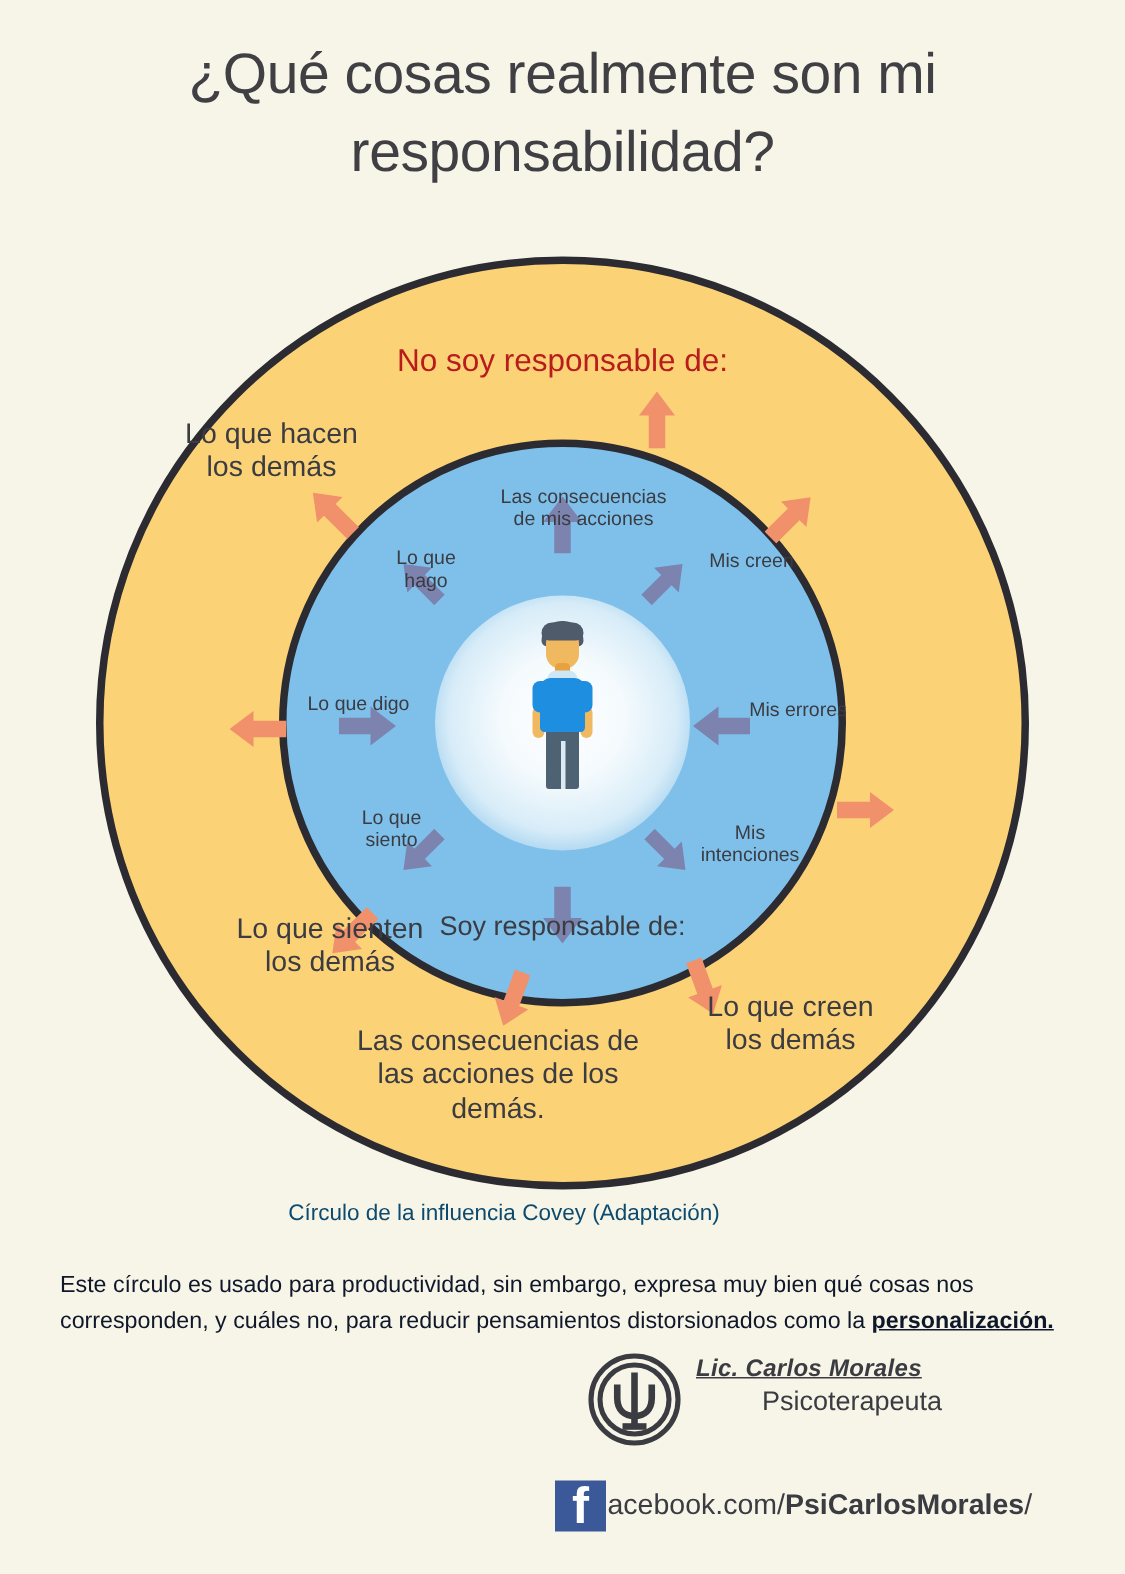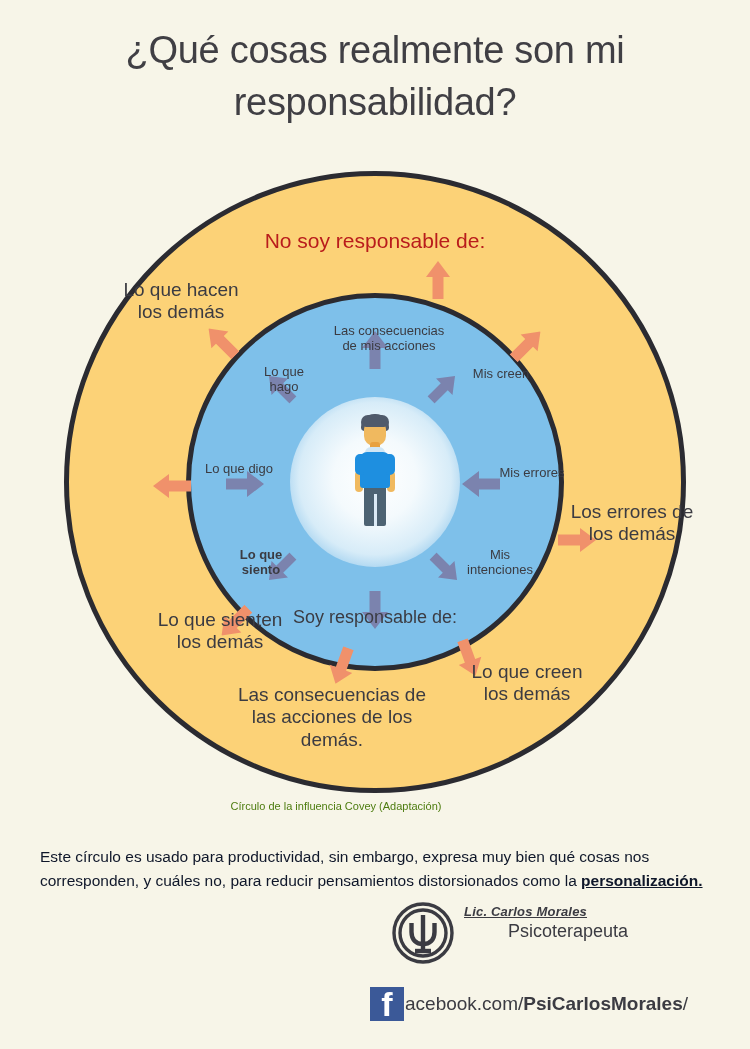--- a/index.html
+++ b/index.html
@@ -156,22 +156,22 @@
   .lbl-inner-head {
     font-size: 18px;
   }
 
   
   #caption {
     position: absolute;
     left: 0; top: 800px;
     width: 672px;
     text-align: center;
-    font-size: 11px;
-    color: #4d7c0f;
+    font-size: 15px;
+    color: #0c4a6e;
   }
   #blurb {
     position: absolute;
     left: 40px; top: 845px;
     width: 672px;
     font-size: 15.5px;
     line-height: 24px;
     color: #0f172a;
   }
   #blurb b {
@@ -190,21 +190,21 @@
     position: absolute;
     left: 0; top: 0;
     width: 62px; height: 62px;
   }
   #sig-text {
     position: absolute;
     left: 72px; top: 2px;
     width: 250px;
   }
   #sig-name {
-    font-size: 13px;
+    font-size: 16px;
     font-weight: bold;
     font-style: italic;
     text-decoration: underline;
     color: #3b3b42;
     letter-spacing: 0.2px;
   }
   #sig-role {
     font-size: 18px;
     color: #3b3b42;
     text-align: center;
@@ -357,38 +357,37 @@
     <svg width="26" height="38" viewBox="0 0 26 38">
         <path d="M13 0 L25 16 L18.5 16 L18.5 38 L7.5 38 L7.5 16 L1 16 Z" fill="#f0916b"></path>
       </svg>
   </div>
 
   <div class="lbl lbl-outer-head" style="left:161px; top:58px; width:300px;">No soy responsable de:</div>
 
   <div class="lbl lbl-outer" style="left:56px; top:108px; width:122px;">Lo que hacen los demás</div>
 
 
-  <div class="lbl lbl-outer" style="left:503px; top:330px; width:130px;">Los errores de los demás</div>
 
   <div class="lbl lbl-outer" style="left:393px; top:490px; width:140px;">Lo que creen los demás</div>
 
   <div class="lbl lbl-outer" style="left:173px; top:513px; width:190px;">Las consecuencias de las acciones de los demás.</div>
 
   <div class="lbl lbl-outer" style="left:81px; top:438px; width:150px;">Lo que sienten los demás</div>
 
 
   <div class="lbl lbl-inner" style="left:265px; top:152px; width:120px;">Las consecuencias de mis acciones</div>
 
   <div class="lbl lbl-inner" style="left:401px; top:195px; width:72px;">Mis creen</div>
 
   <div class="lbl lbl-inner" style="left:428px; top:294px; width:80px;">Mis errores</div>
 
   <div class="lbl lbl-inner" style="left:398px; top:376px; width:76px;">Mis intenciones</div>
 
-  <div class="lbl lbl-inner" style="left:163px; top:376px; width:68px;font-weight:bold;">Lo que siento</div>
+  <div class="lbl lbl-inner" style="left:163px; top:366px; width:68px;">Lo que siento</div>
 
   <div class="lbl lbl-inner" style="left:141px; top:290px; width:68px;">Lo que digo</div>
 
   <div class="lbl lbl-inner" style="left:186px; top:193px; width:68px;">Lo que hago</div>
 
   <div class="lbl lbl-inner-head" style="left:191px; top:436px; width:240px;">Soy responsable de:</div>
 </div>
 
 <div id="caption">Círculo de la influencia Covey (Adaptación)</div>
 

